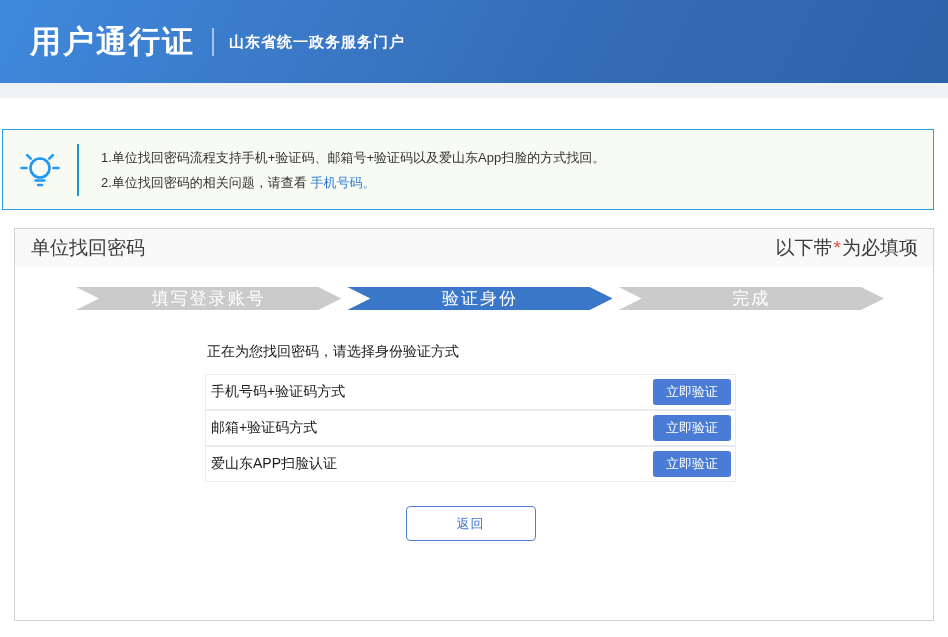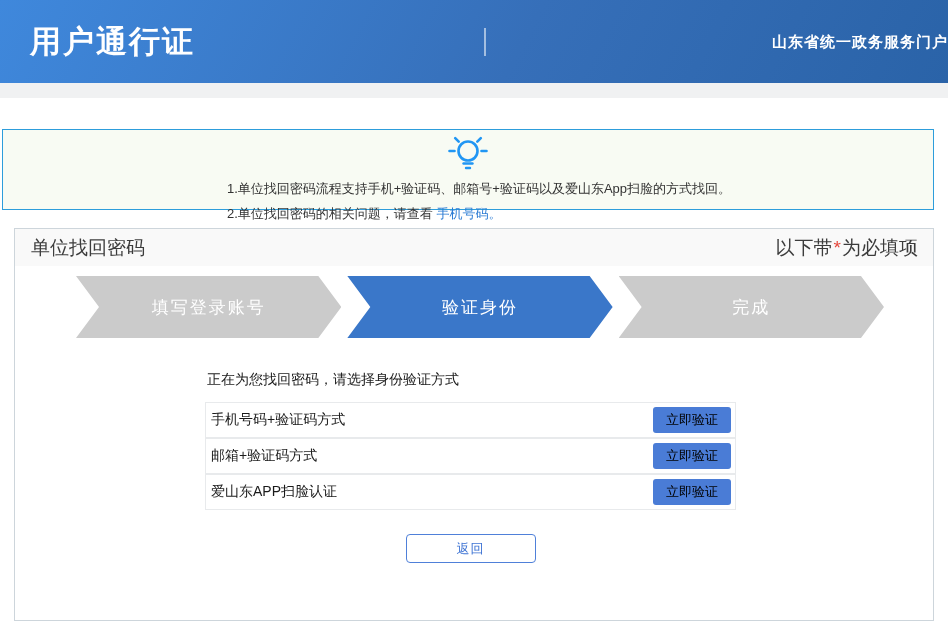--- a/index.html
+++ b/index.html
@@ -4,34 +4,33 @@
 <style>
   * { margin:0; padding:0; box-sizing:border-box; }
   html,body { width:948px; height:637px; background:#ffffff; font-family:"Liberation Sans","DejaVu Sans",sans-serif; overflow:hidden; }
 
   
   .site-header {
     height:83px;
     background:linear-gradient(118deg,#3f88dc 0%,#366fb9 55%,#2a63a8 100%);
     display:flex; align-items:center;
     padding-left:30px;
-    justify-content:space-between;
   }
   .site-title { color:#ffffff; font-size:31px; font-weight:bold; letter-spacing:2px; }
   .site-divider { width:2px; height:28px; background:rgba(255,255,255,.55); margin:0 15px 0 17px; }
   .site-subtitle { color:#ffffff; font-size:15px; font-weight:bold; letter-spacing:1px; padding-top:2px; }
   .header-strip { height:15px; background:#f0f1f2; }
 
   
   .notice {
     margin:31px 14px 0 2px;
     height:81px;
     border:1px solid #2d9ddb;
     background:#f8fbf3;
-    display:flex; align-items:center;flex-direction:column;
+    display:flex; align-items:center;
   }
   .notice-icon-wrap { width:74px; display:flex; justify-content:center; }
   .notice-divider { width:2px; height:52px; background:#1f93d4; }
   .notice-text { padding-left:22px; font-size:13px; color:#333333; line-height:25px; }
   .notice-link { color:#2b7bd4; cursor:pointer; text-decoration:none; }
   .notice-suffix { color:#2b7bd4; }
 
   
   .panel {
     margin:18px 14px 0 14px;
@@ -41,45 +40,45 @@
   }
   .panel-bar {
     height:37px; background:#f9f9f9;
     display:flex; align-items:center; justify-content:space-between;
     padding:0 15px 0 16px;
     font-size:19px; color:#3c3c3c;
   }
   .required-star { color:#e6483d; padding:0 1px; }
 
   
-  .steps { display:flex; gap:6px; margin:10px 49px 0 61px; height:62px; }
+  .steps { display:flex; gap:6px; margin:10px 49px 0 61px; height:34px;align-items:flex-end; }
   .step {
     flex:1; display:flex; align-items:center; justify-content:center;
     background:#cbcbcb; color:#ffffff; font-size:17px; letter-spacing:2px;
     clip-path:polygon(0 0, calc(100% - 23px) 0, 100% 50%, calc(100% - 23px) 100%, 0 100%, 23px 50%);
   }
   .step.active { background:#3a77c9; }
 
   
   .form-area { width:531px; margin:33px 0 0 190px; }
   .prompt { font-size:14px; color:#1a1a1a; margin-bottom:13px; margin-left:2px; }
   .option-row {
     height:36px; border:1px solid #e8eaec; background:#ffffff;
     display:flex; align-items:center; justify-content:space-between;
     padding:0 4px 0 5px; 
   }
   .option-label { font-size:14px; color:#1a1a1a; }
   .verify-btn {
     width:78px; height:26px; border:none; border-radius:3px;
-    background:#4a7cd6; color:#000000; font-size:13px; cursor:pointer;
+    background:#4a7cd6; color:#ffffff; font-size:13px; cursor:pointer;
     font-family:inherit;
   }
   .back-wrap { display:flex; justify-content:center; margin-top:24px; }
   .back-btn {
-    width:130px; height:29px; background:#ffffff;
+    width:130px; height:35px; background:#ffffff;
     border:1px solid #4f80d9; border-radius:4px;
     color:#3f74d4; font-size:13px; cursor:pointer; letter-spacing:1px;
     font-family:inherit;
   }
 </style>
 </head>
 <body>
 
 <div class="site-header">
   <div class="site-title">用户通行证</div>

